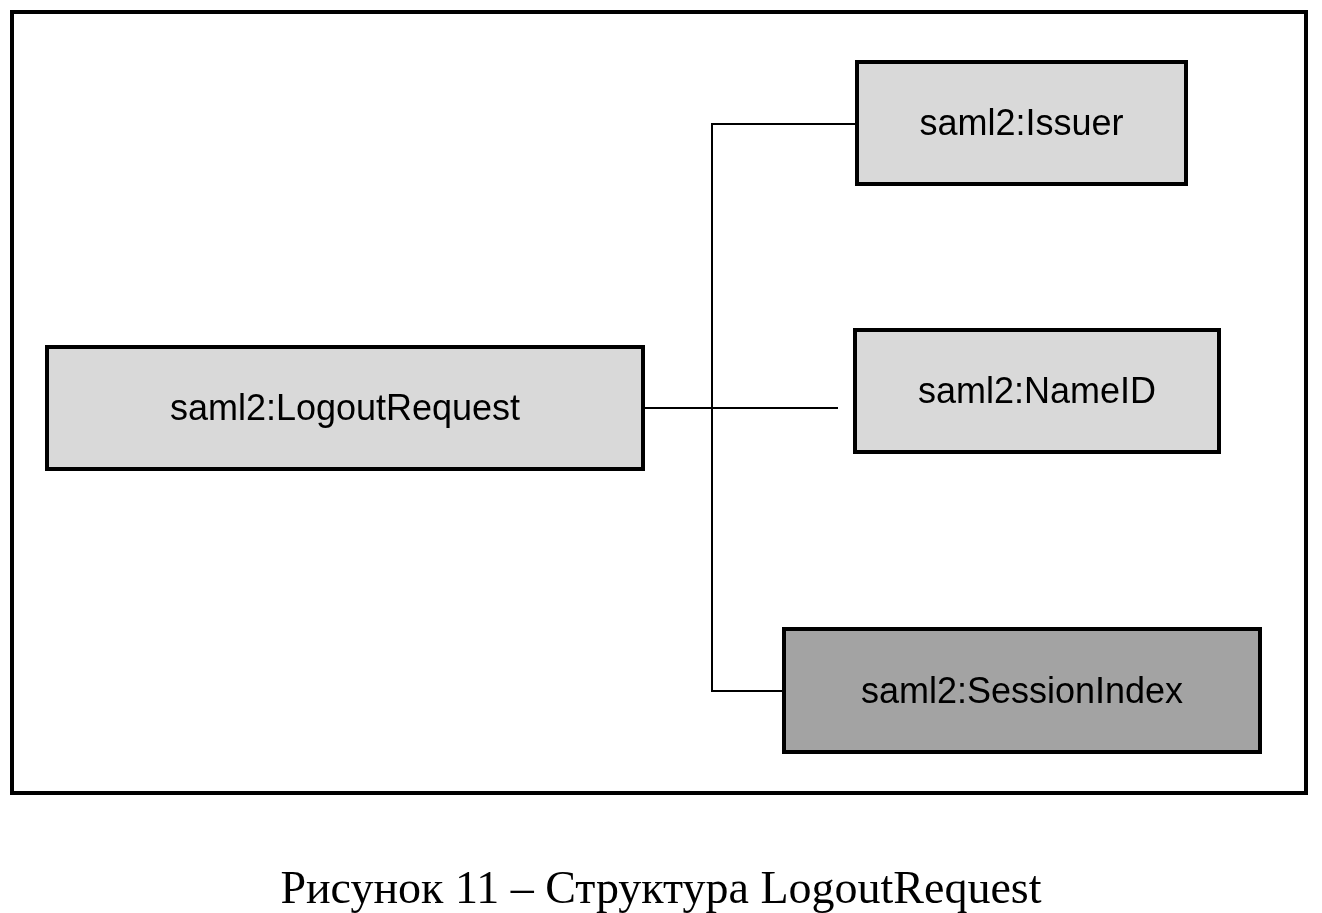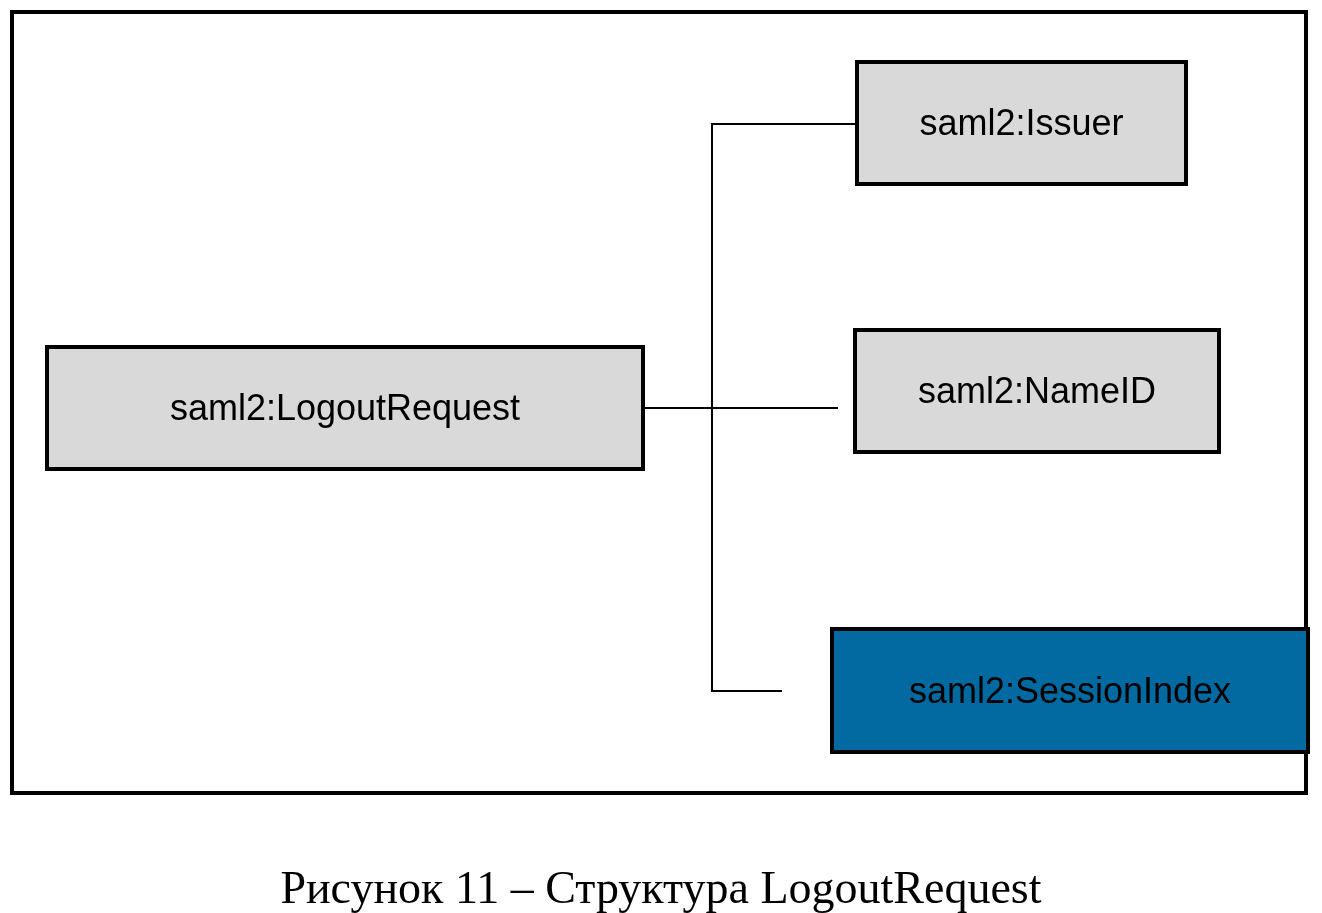--- a/index.html
+++ b/index.html
@@ -33,21 +33,21 @@
     border: 4px solid #000000;
     display: flex;
     align-items: center;
     justify-content: center;
     font-size: 36px;
     color: #000000;
     white-space: nowrap;
     letter-spacing: 0px;
   }
   .node.gray { background: #d9d9d9; }
-  .node.blue { background: #0369a1; margin-left: 48px; }
+  .node.blue { background: #a3a3a3; }
 
   .node-root    { left: 45px;  top: 345px; width: 600px; height: 126px; }
   .node-issuer  { left: 855px; top: 60px;  width: 333px; height: 126px; }
   .node-nameid  { left: 838px; top: 328px; width: 368px; height: 126px; margin-left: 15px; }
   .node-session { left: 782px; top: 627px; width: 480px; height: 127px; }
 
   .line {
     position: absolute;
     background: #000000;
   }

